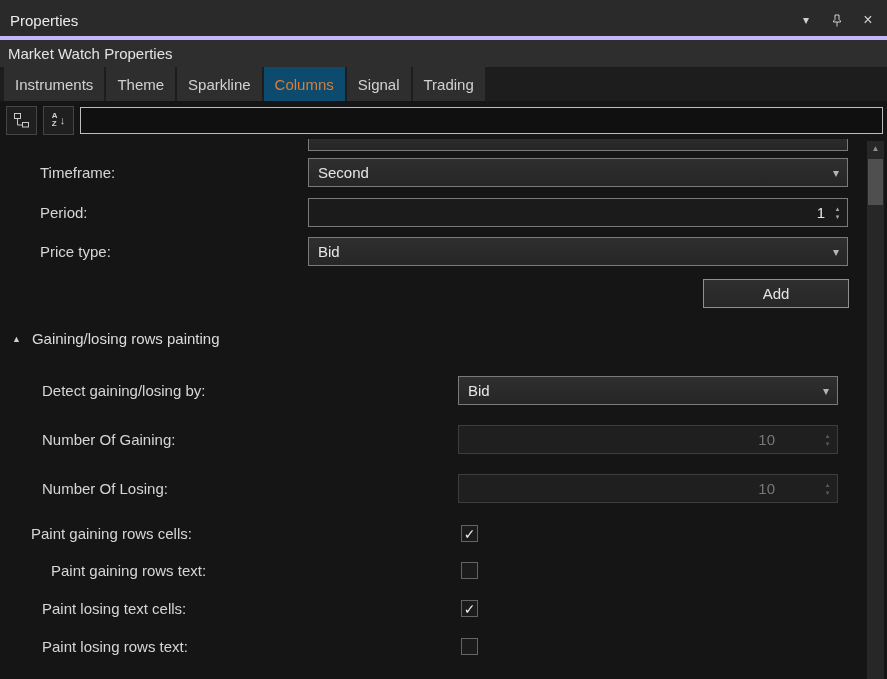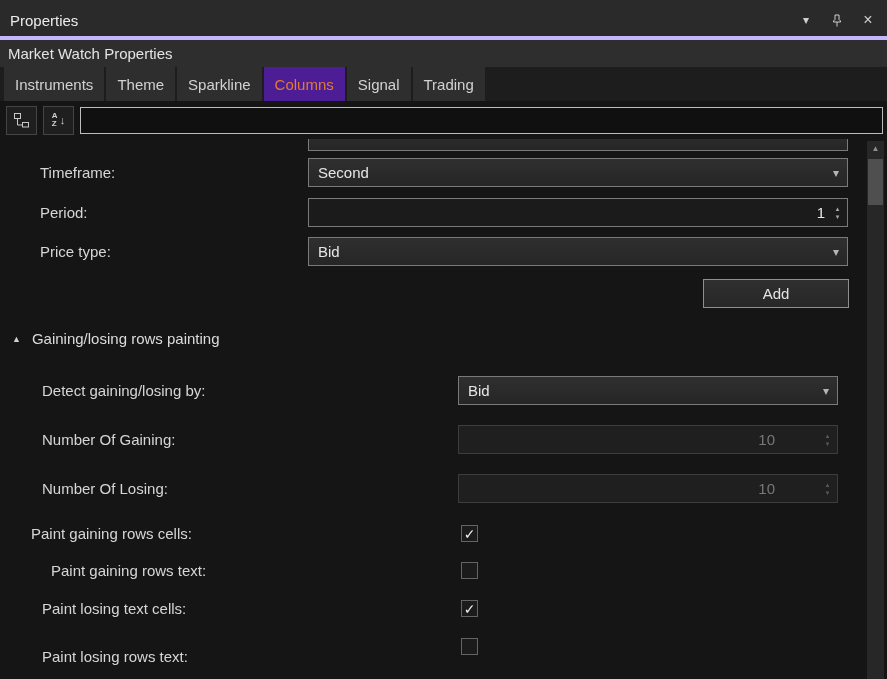--- a/index.html
+++ b/index.html
@@ -61,21 +61,21 @@
   .tab {
     background: #2e2e2e;
     color: #d2d2d2;
     font-size: 15px;
     display: flex;
     align-items: center;
     padding: 0 11px;
     cursor: default;
   }
   .tab.active {
-    background: #4c1d95;
+    background: #0c4a6e;
     color: var(--accent, #e07b33);
   }
 
   
   .toolbar {
     height: 38px;
     display: flex;
     align-items: center;
     padding: 0 4px 0 6px;
     gap: 6px;
@@ -342,21 +342,21 @@
     <div class="label" style="left:51px; top:417px;">Paint gaining rows text:</div>
     <div class="checkbox" style="left:461px; top:423px;">
       
     </div>
 
     <div class="label" style="left:42px; top:455px;">Paint losing text cells:</div>
     <div class="checkbox checked" style="left:461px; top:461px;">
       <span class="mark">✓</span>
     </div>
 
-    <div class="label" style="left:42px; top:493px;margin-top:10px;">Paint losing rows text:</div>
+    <div class="label" style="left:42px; top:493px;">Paint losing rows text:</div>
     <div class="checkbox" style="left:461px; top:499px;">
       
     </div>
 
   </div>
 
   <div class="scrollbar">
     <div class="scroll-arrow">▲</div>
     <div class="scroll-thumb"></div>
   </div>

